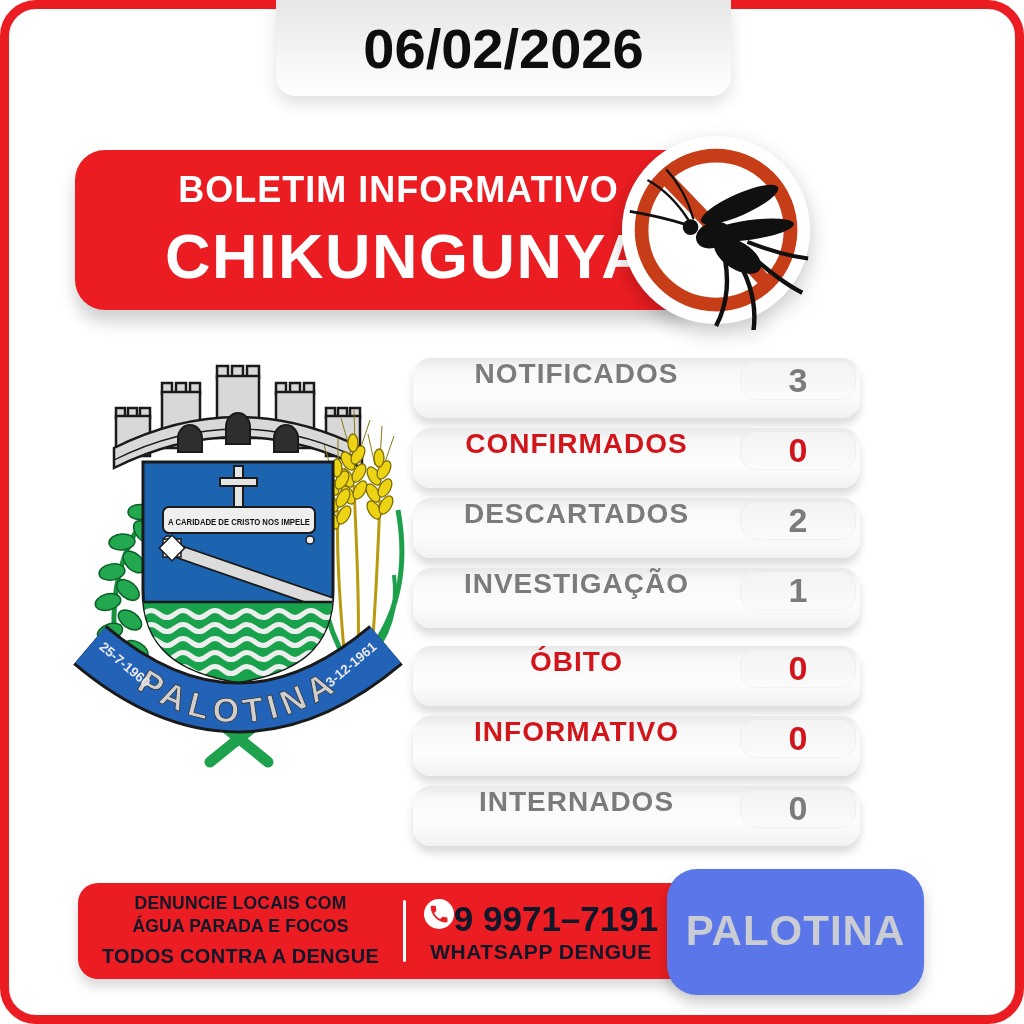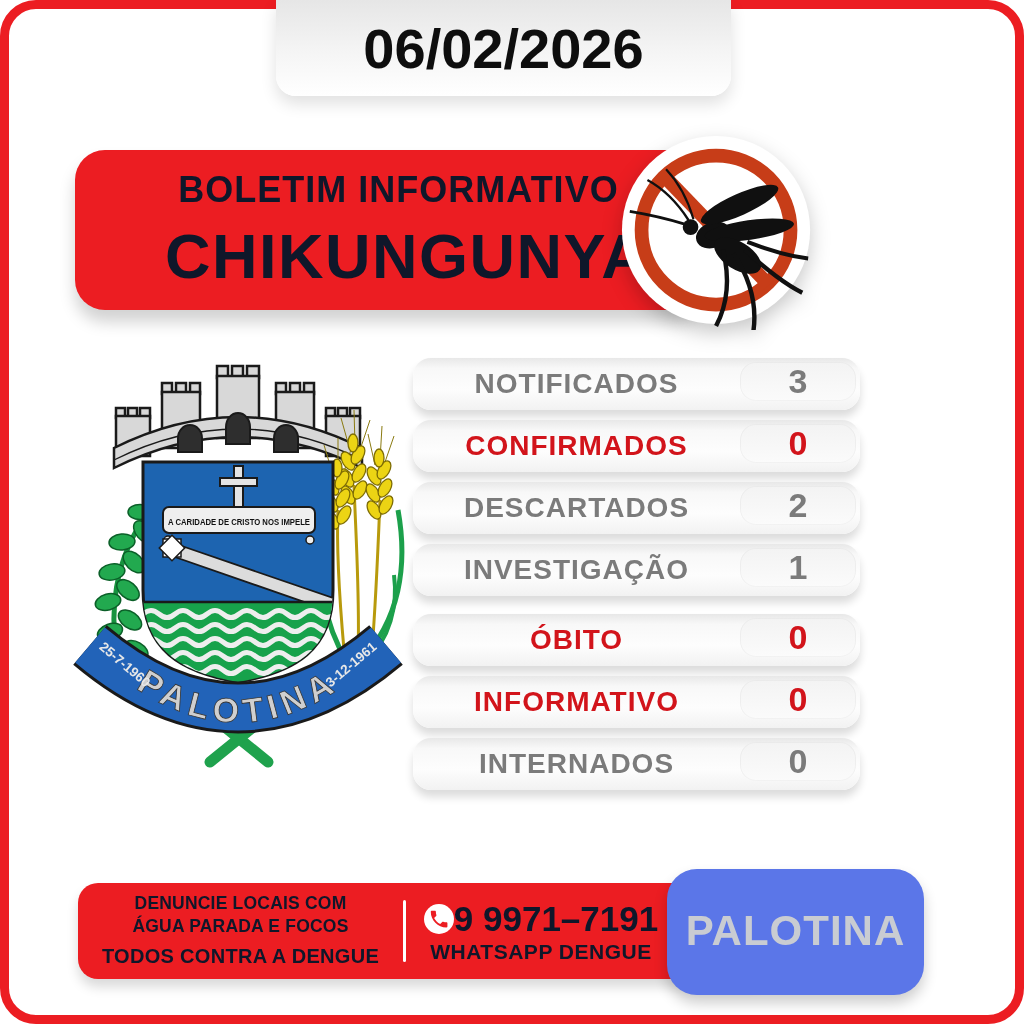--- a/index.html
+++ b/index.html
@@ -20,33 +20,33 @@
   .date-card{position:absolute;left:276px;top:0;width:455px;height:96px;z-index:2;
     background:linear-gradient(180deg,#e6e6e6 0%,#f5f5f5 55%,#ffffff 100%);
     border-radius:0 0 20px 20px;box-shadow:0 8px 16px rgba(0,0,0,.12);
     display:flex;align-items:center;justify-content:center}
   .date-card .date{font-size:56px;font-weight:800;color:#0e0e0e;letter-spacing:0px}
 
   
   .banner{position:absolute;left:75px;top:150px;width:627px;height:160px;z-index:2;
     background:var(--accent-red);border-radius:30px;box-shadow:0 12px 16px rgba(0,0,0,.18);
     display:flex;flex-direction:column;justify-content:center;text-align:center;
-    padding:0 70px 0 90px;color:#0f172a}
+    padding:0 70px 0 90px;color:#ffffff}
   .banner .line1{font-size:36px;font-weight:600;letter-spacing:1px}
   .banner .line2{font-size:63px;font-weight:800;letter-spacing:1.5px;margin-top:9px}
 
   .badge{position:absolute;left:620px;top:134px;width:196px;height:196px;z-index:3;
     filter:drop-shadow(0 8px 10px rgba(0,0,0,.22))}
 
   
   .emblem{position:absolute;left:60px;top:350px;width:360px;height:432px;z-index:2}
 
   
   .stats{position:absolute;left:413px;top:358px;width:447px;z-index:2;display:flex;flex-direction:column;gap:10px}
-  .stat-row{position:relative;height:52px;border-radius:18px;display:flex;align-items:center;
+  .stat-row{position:relative;height:60px;border-radius:18px;display:flex;align-items:flex-start;
     background:linear-gradient(180deg,#e8e8e8 0%,#f8f8f8 20%,#fdfdfd 60%,#f2f2f2 100%);
     box-shadow:0 7px 9px rgba(0,0,0,.14)}
   .stat-row:nth-child(5){margin-top:8px}
   .stat-label{flex:1;display:flex;align-items:center;justify-content:center;
     font-size:28px;font-weight:700;letter-spacing:1px;color:var(--stat-gray)}
   .stat-chip{width:116px;margin:3px 4px 9px 0;border-radius:16px;
     background:linear-gradient(180deg,#f3f3f3,#fbfbfb);
     box-shadow:inset 0 0 0 1px rgba(0,0,0,.035);
     display:flex;align-items:center;justify-content:center}
   .stat-value{font-size:34px;font-weight:700;color:var(--stat-gray)}
@@ -56,21 +56,21 @@
   
   .footer-bar{position:absolute;left:78px;top:883px;width:692px;height:96px;z-index:2;
     background:var(--accent-red);border-radius:20px;box-shadow:0 8px 12px rgba(0,0,0,.15);
     display:flex;align-items:center;color:#0f172a}
   .campaign{width:325px;text-align:center;line-height:1.28}
   .campaign .c1,.campaign .c2{font-size:17.5px;font-weight:600;letter-spacing:.2px}
   .campaign .c3{font-size:20px;font-weight:800;letter-spacing:.3px;margin-top:7px}
   .divider{width:3px;height:62px;background:#fff;border-radius:2px}
   .contact{width:260px;margin-left:5px;text-align:center}
   .contact .heading{font-size:17px;font-weight:700;letter-spacing:.2px}
-  .phone-row{display:flex;align-items:center;justify-content:center;margin:1px 0}
+  .phone-row{display:flex;justify-content:center;margin:1px 0}
   .phone-number{font-size:35px;font-weight:800;letter-spacing:0}
   .contact .channel{font-size:21px;font-weight:800;letter-spacing:.5px}
 
   .prefeitura-btn{position:absolute;left:667px;top:869px;width:257px;height:126px;z-index:4;
     background:var(--button-blue);border:none;border-radius:30px;cursor:pointer;
     box-shadow:0 8px 14px rgba(0,0,0,.20);
     display:flex;flex-direction:column;align-items:center;justify-content:center;color:#c9ccd2;
     font-family:"Liberation Sans",sans-serif}
   .prefeitura-btn .p1{font-size:30px;font-weight:800;letter-spacing:1px}
   .prefeitura-btn .p2{font-size:42px;font-weight:800;letter-spacing:1px;margin-top:-2px}

